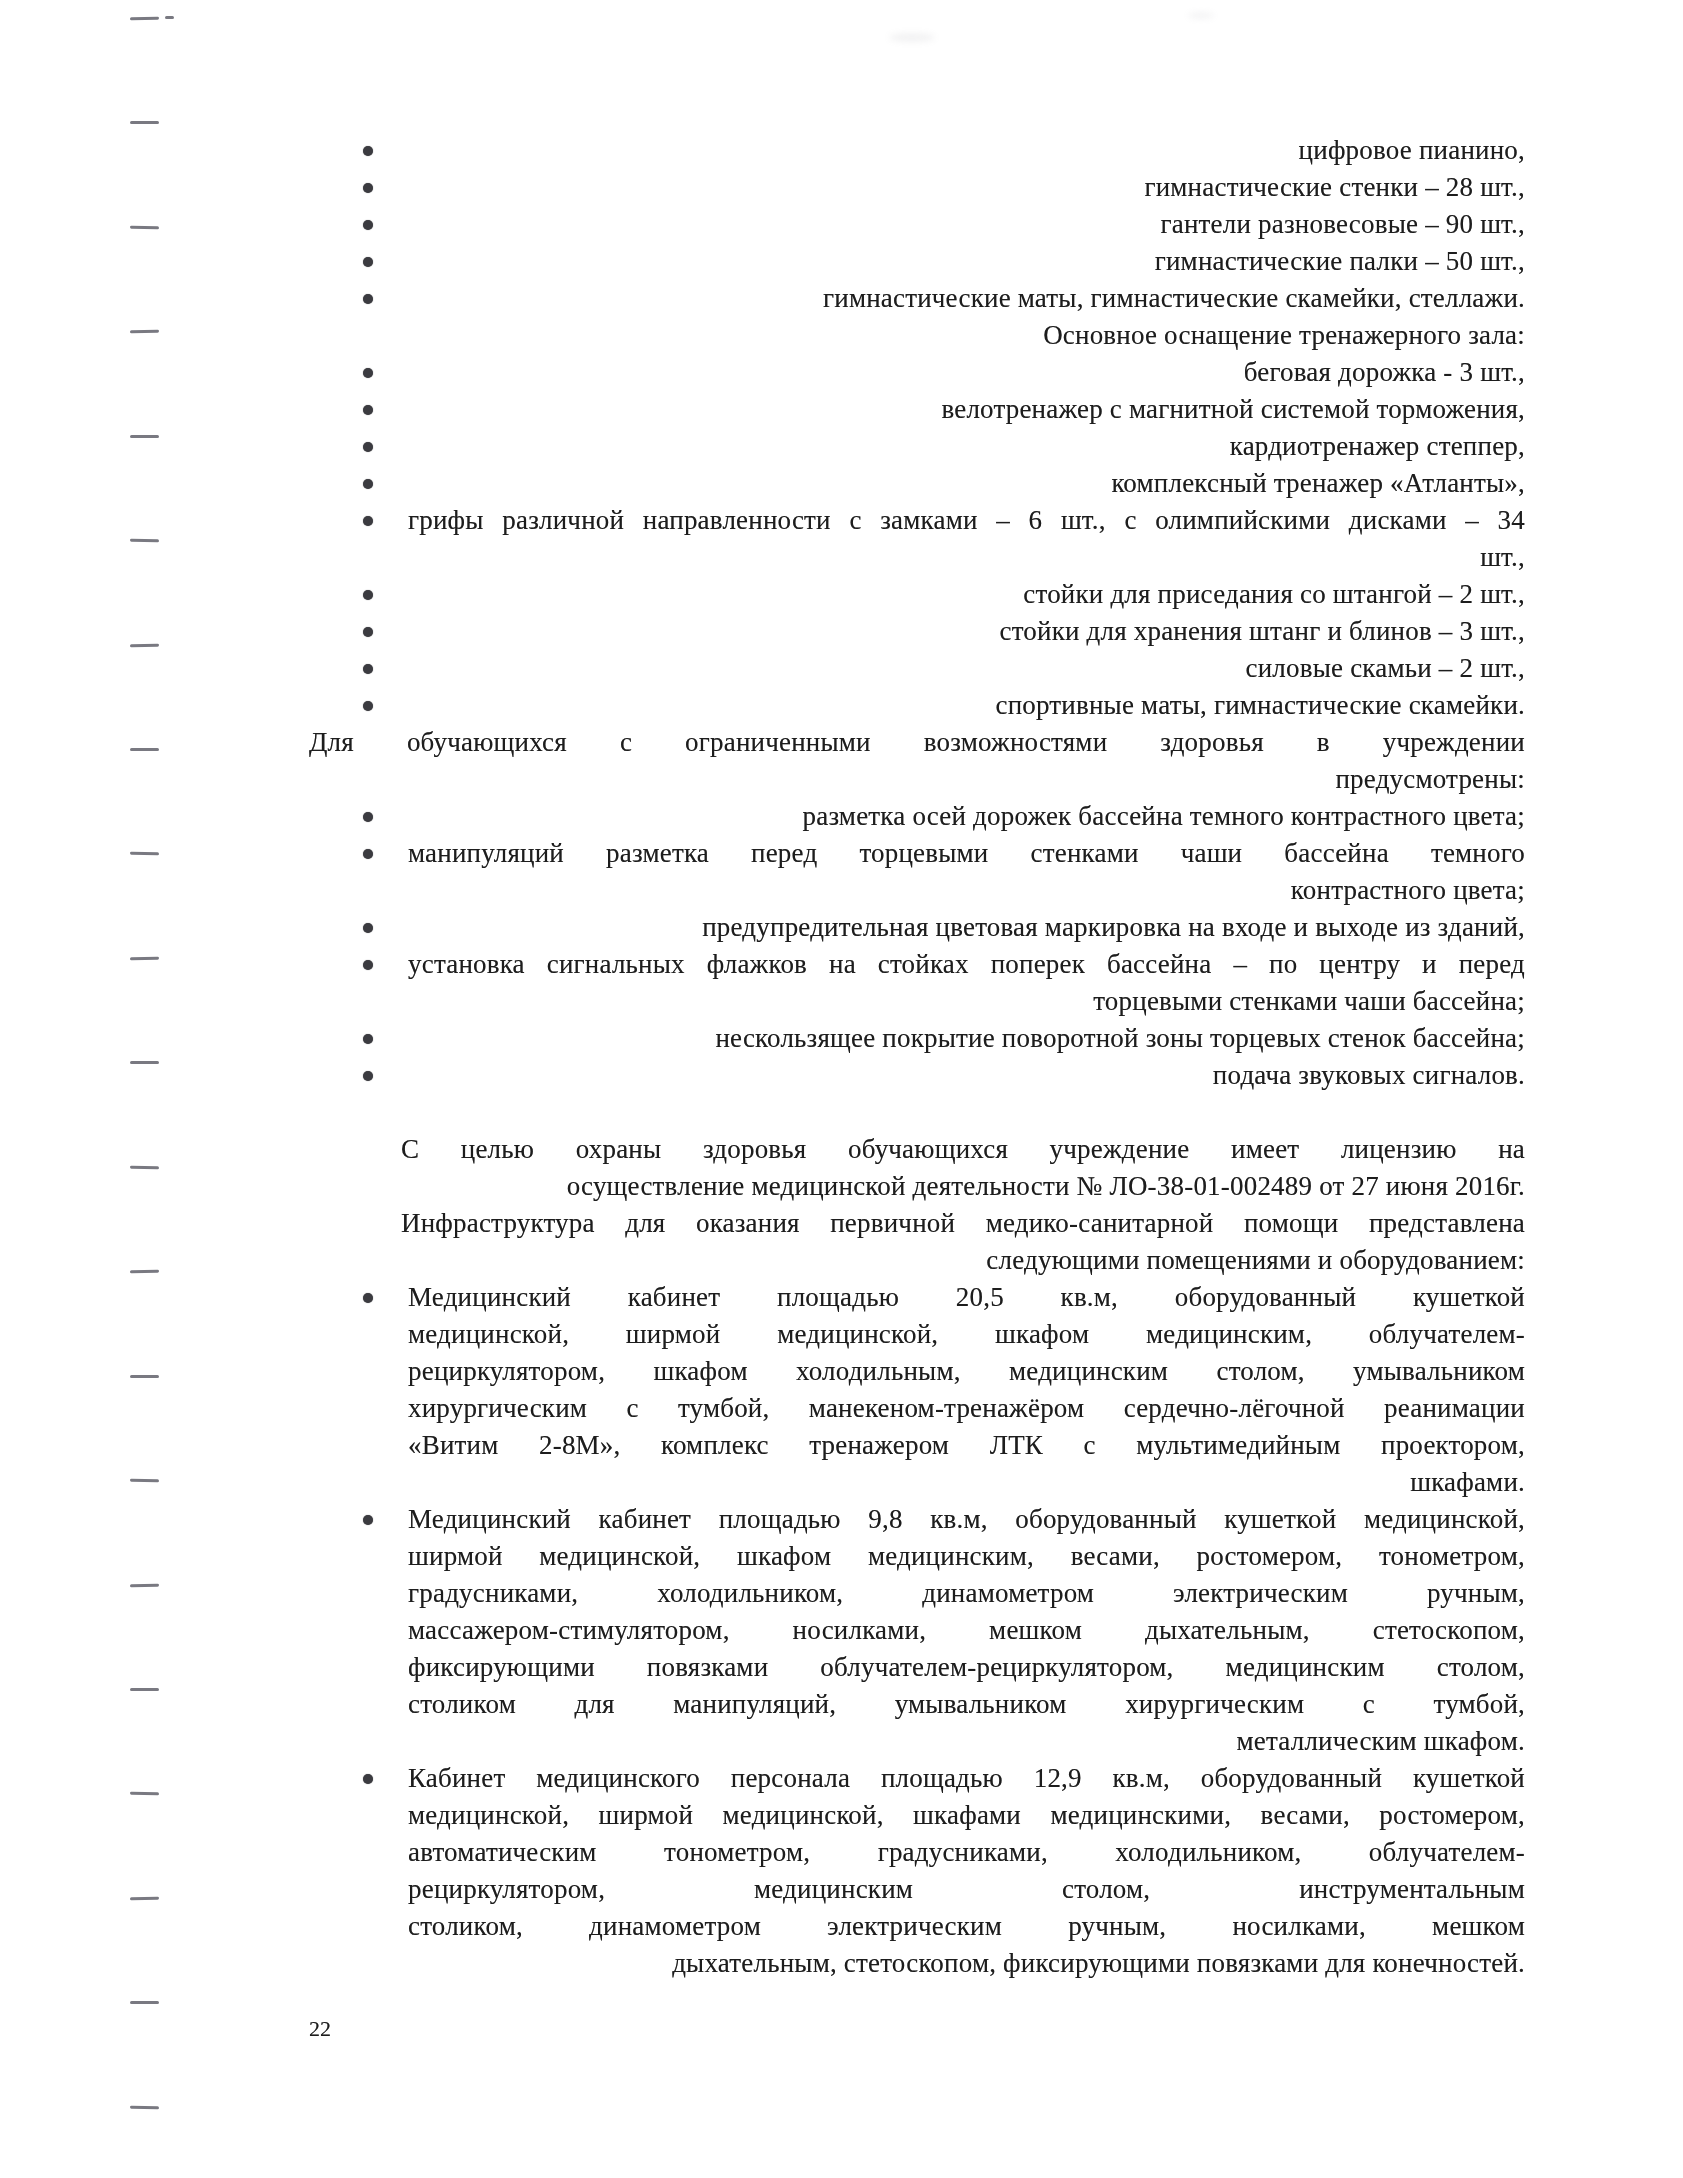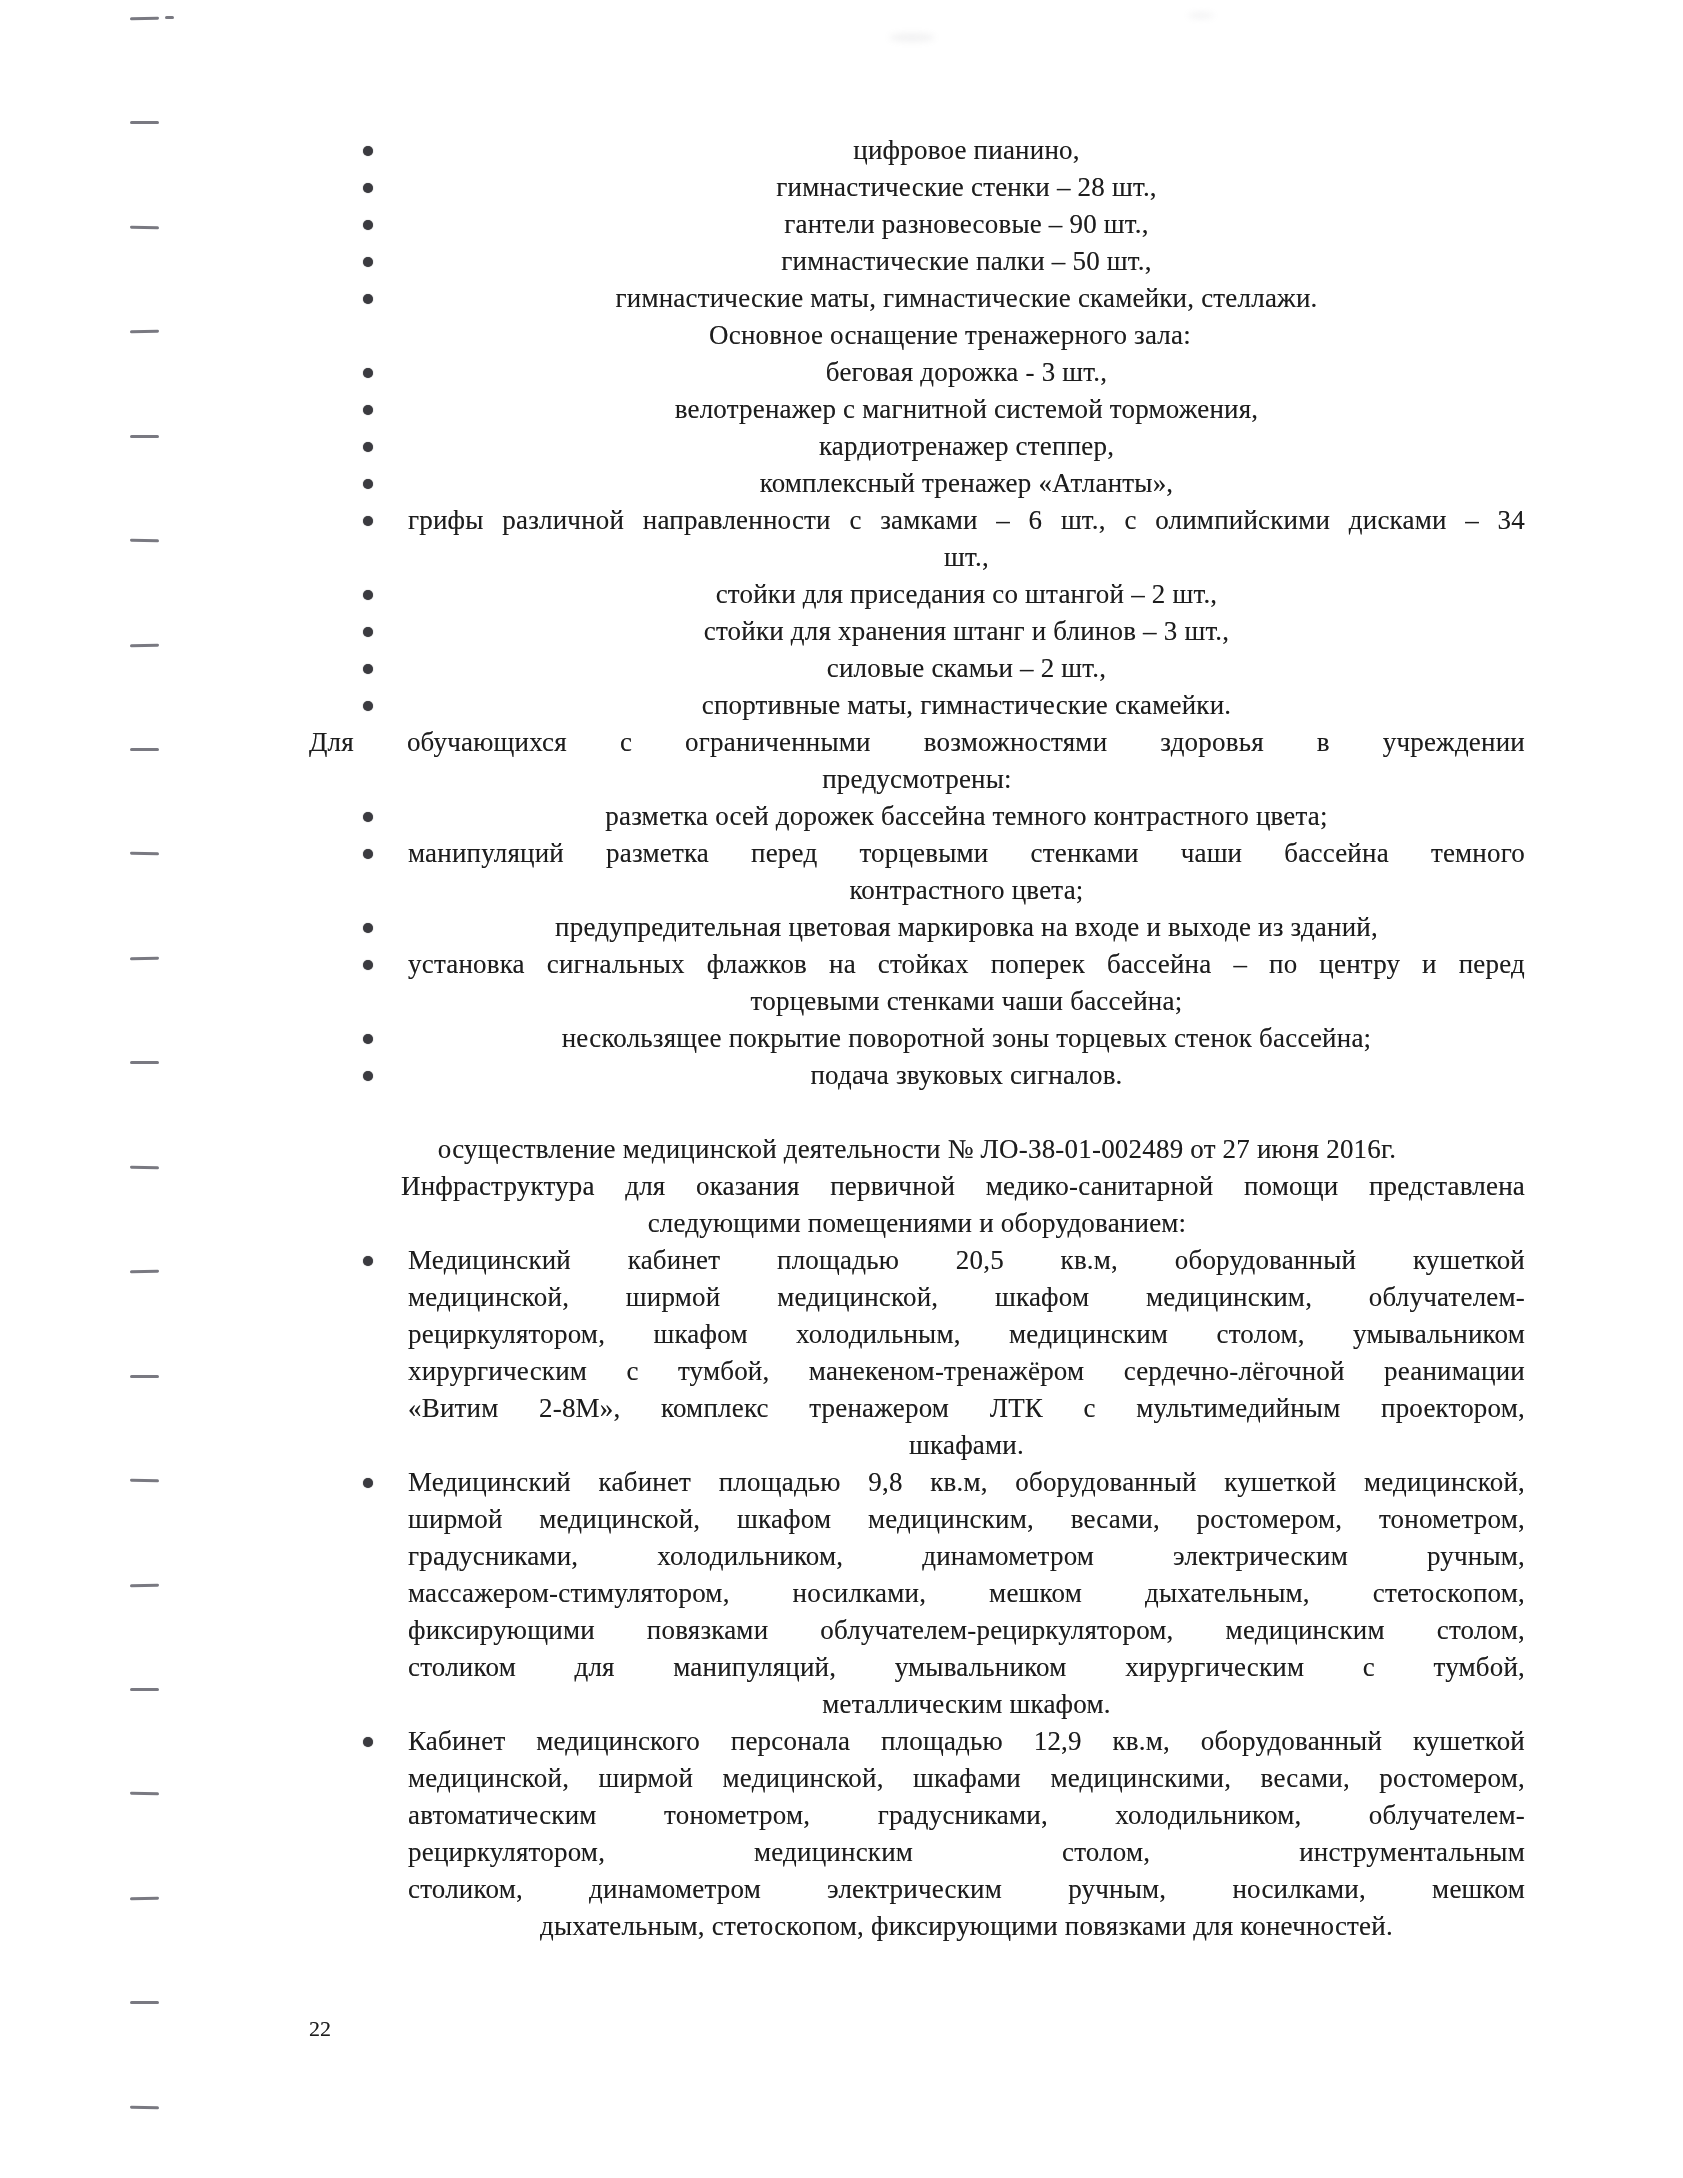--- a/index.html
+++ b/index.html
@@ -22,21 +22,21 @@
   .line{
     line-height:37px;
     min-height:37px;
     white-space:normal;
   }
   
   .jline{
     text-align:justify;
     text-align-last:justify;
   }
-  .lastline{text-align:center;}
+  .lastline{text-align:right;}
   .block{position:relative;}
   .bullet{padding-left:99px;}
   .bullet .dot{
     position:absolute;
     left:54px;top:14px;
     width:10px;height:10px;
     border-radius:50%;
     background:#3b3b40;
     box-shadow:0 0 1px rgba(0,0,0,.6);
   }
@@ -183,20 +183,21 @@
       <div class="block bullet">
         <span class="dot"></span>
         <div class="line lastline">нескользящее покрытие поворотной зоны торцевых стенок бассейна;</div>
       </div>
       <div class="block bullet">
         <span class="dot"></span>
         <div class="line lastline">подача звуковых сигналов.</div>
       </div>
       <div class="block spacer"></div>
       <div class="block paragraph">
+        <div class="line jline" style="margin-left: 92px;">С целью охраны здоровья обучающихся учреждение имеет лицензию на</div>
         <div class="line lastline">осуществление медицинской деятельности № ЛО-38-01-002489 от 27 июня 2016г.</div>
       </div>
       <div class="block paragraph">
         <div class="line jline" style="margin-left: 92px;">Инфраструктура для оказания первичной медико-санитарной помощи представлена</div>
         <div class="line lastline">следующими помещениями и оборудованием:</div>
       </div>
       <div class="block bullet">
         <span class="dot"></span>
         <div class="line jline">Медицинский кабинет площадью 20,5 кв.м, оборудованный кушеткой</div>
         <div class="line jline">медицинской, ширмой медицинской, шкафом медицинским, облучателем-</div>

